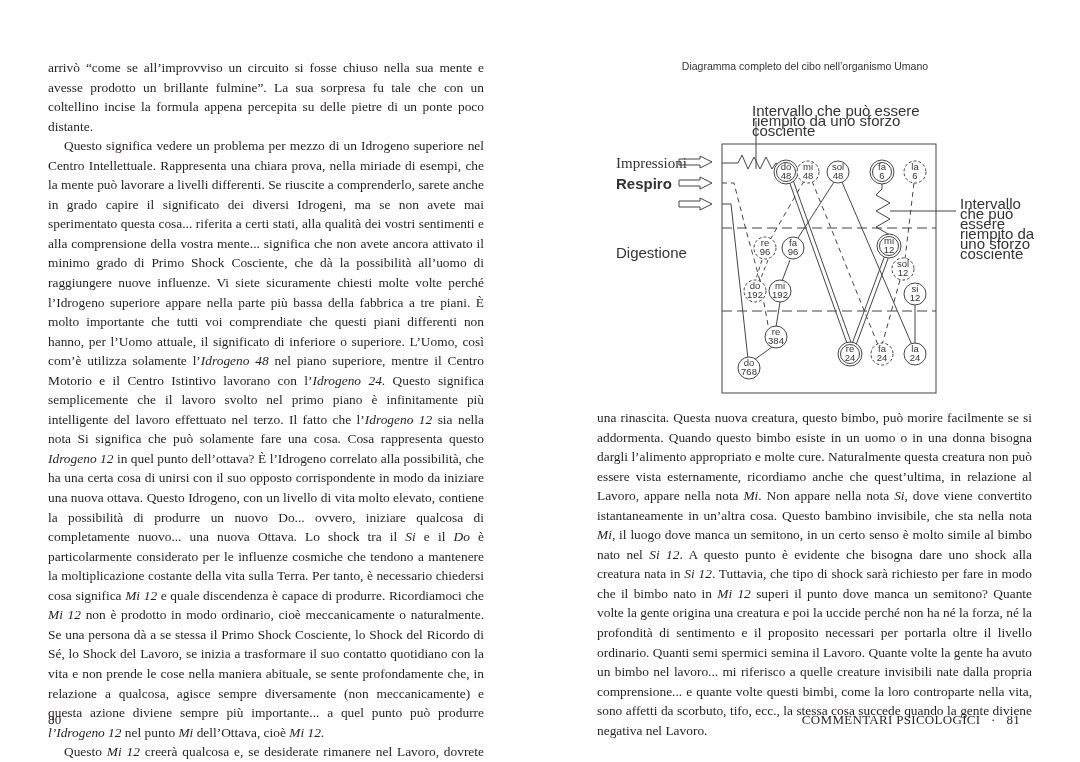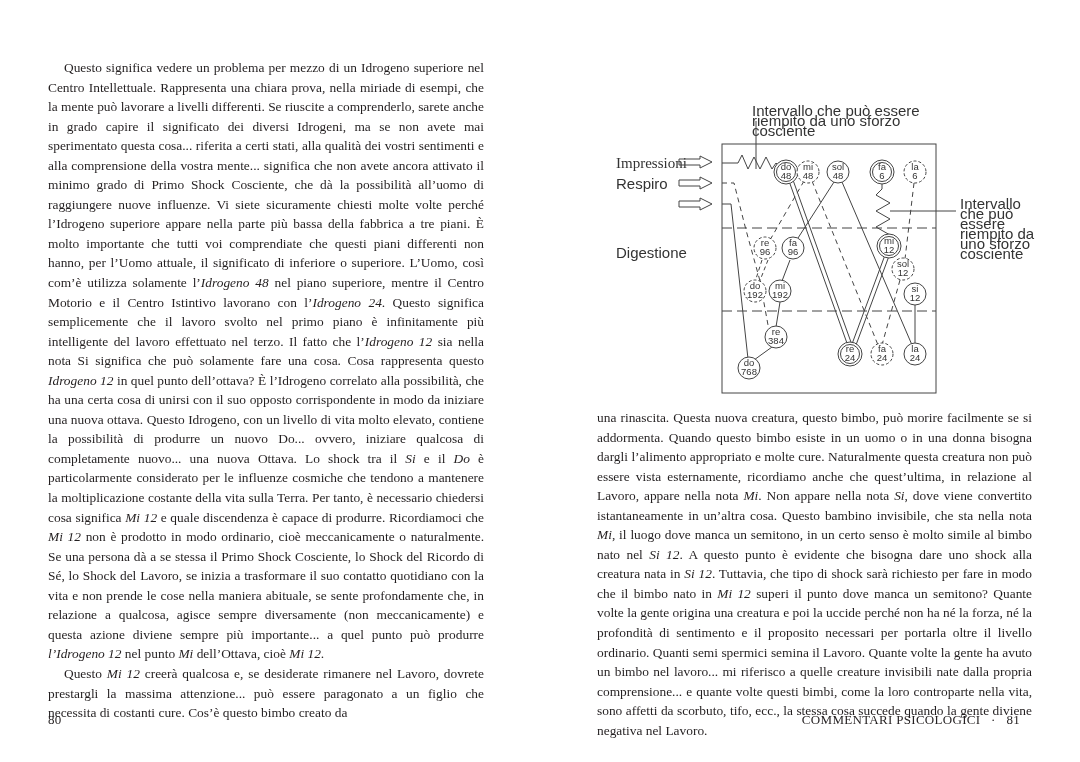--- a/index.html
+++ b/index.html
@@ -21,44 +21,46 @@
   .diagram svg { position: absolute; left: 0; top: 0; }
   .dtitle { position: absolute; left: 20px; width: 370px; top: 5px; text-align: center; font-family: "Liberation Sans", "DejaVu Sans", sans-serif; font-size: 10.5px; line-height: 12px; color: #333; }
   .dlabel { position: absolute; font-family: "Liberation Sans", "DejaVu Sans", sans-serif; font-size: 15px; line-height: 10px; color: #333; }
   .node-label { font-family: "Liberation Sans", "DejaVu Sans", sans-serif; font-size: 9.5px; fill: #333; }
 </style>
 </head>
 <body>
 
 <div class="page page-left">
   <div class="col col-left" id="left-body">
+      <p class="noindent"><span>arrivò “come se all’improvviso un circuito si fosse chiuso nella sua mente e avesse prodotto un brillante fulmine”. La sua sorpresa fu tale che con un coltellino incise la formula appena percepita su delle pietre di un ponte poco distante.</span></p>
       <p class="indent"><span>Questo significa vedere un problema per mezzo di un Idrogeno superiore nel Centro Intellettuale. Rappresenta una chiara prova, nella miriade di esempi, che la mente può lavorare a livelli differenti. Se riuscite a comprenderlo, sarete anche in grado capire il significato dei diversi Idrogeni, ma se non avete mai sperimentato questa cosa... riferita a certi stati, alla qualità dei vostri sentimenti e alla comprensione della vostra mente... significa che non avete ancora attivato il minimo grado di Primo Shock Cosciente, che dà la possibilità all’uomo di raggiungere nuove influenze. Vi siete sicuramente chiesti molte volte perché l’Idrogeno superiore appare nella parte più bassa della fabbrica a tre piani. È molto importante che tutti voi comprendiate che questi piani differenti non hanno, per l’Uomo attuale, il significato di inferiore o superiore. L’Uomo, così com’è utilizza solamente l’</span><em>Idrogeno 48</em><span> nel piano superiore, mentre il Centro Motorio e il Centro Istintivo lavorano con l’</span><em>Idrogeno 24</em><span>. Questo significa semplicemente che il lavoro svolto nel primo piano è infinitamente più intelligente del lavoro effettuato nel terzo. Il fatto che l’</span><em>Idrogeno 12</em><span> sia nella nota Si significa che può solamente fare una cosa. Cosa rappresenta questo </span><em>Idrogeno 12</em><span> in quel punto dell’ottava? È l’Idrogeno correlato alla possibilità, che ha una certa cosa di unirsi con il suo opposto corrispondente in modo da iniziare una nuova ottava. Questo Idrogeno, con un livello di vita molto elevato, contiene la possibilità di produrre un nuovo Do... ovvero, iniziare qualcosa di completamente nuovo... una nuova Ottava. Lo shock tra il </span><em>Si</em><span> e il </span><em>Do</em><span> è particolarmente considerato per le influenze cosmiche che tendono a mantenere la moltiplicazione costante della vita sulla Terra. Per tanto, è necessario chiedersi cosa significa </span><em>Mi 12</em><span> e quale discendenza è capace di produrre. Ricordiamoci che </span><em>Mi 12</em><span> non è prodotto in modo ordinario, cioè meccanicamente o naturalmente. Se una persona dà a se stessa il Primo Shock Cosciente, lo Shock del Ricordo di Sé, lo Shock del Lavoro, se inizia a trasformare il suo contatto quotidiano con la vita e non prende le cose nella maniera abituale, se sente profondamente che, in relazione a qualcosa, agisce sempre diversamente (non meccanicamente) e questa azione diviene sempre più importante... a quel punto può produrre </span><em>l’Idrogeno 12</em><span> nel punto </span><em>Mi</em><span> dell’Ottava, cioè </span><em>Mi 12</em><span>.</span></p>
       <p class="indent"><span>Questo </span><em>Mi 12</em><span> creerà qualcosa e, se desiderate rimanere nel Lavoro, dovrete prestargli la massima attenzione... può essere paragonato a un figlio che necessita di costanti cure. Cos’è questo bimbo creato da </span></p>
     </div>
   <div class="folio folio-left">80</div>
 </div>
 
 <div class="page page-right">
   <div class="col col-right" id="right-body">
       <p class="noindent"><span>una rinascita. Questa nuova creatura, questo bimbo, può morire facilmente se si addormenta. Quando questo bimbo esiste in un uomo o in una donna bisogna dargli l’alimento appropriato e molte cure. Naturalmente questa creatura non può essere vista esternamente, ricordiamo anche che quest’ultima, in relazione al Lavoro, appare nella nota </span><em>Mi</em><span>. Non appare nella nota </span><em>Si</em><span>, dove viene convertito istantaneamente in un’altra cosa. Questo bambino invisibile, che sta nella nota </span><em>Mi</em><span>, il luogo dove manca un semitono, in un certo senso è molto simile al bimbo nato nel </span><em>Si 12</em><span>. A questo punto è evidente che bisogna dare uno shock alla creatura nata in </span><em>Si 12</em><span>. Tuttavia, che tipo di shock sarà richiesto per fare in modo che il bimbo nato in </span><em>Mi 12</em><span> superi il punto dove manca un semitono? Quante volte la gente origina una creatura e poi la uccide perché non ha né la forza, né la profondità di sentimento e il proposito necessari per portarla oltre il livello ordinario. Quanti semi spermici semina il Lavoro. Quante volte la gente ha avuto un bimbo nel lavoro... mi riferisco a quelle creature invisibili nate dalla propria comprensione... e quante volte questi bimbi, come la loro controparte nella vita, sono affetti da scorbuto, tifo, ecc., la stessa cosa succede quando la gente diviene negativa nel Lavoro.</span></p>
     </div>
   <div class="folio folio-right">
     <span>Commentari Psicologici</span>
     <span>&nbsp;&nbsp;<span>·</span>&nbsp;&nbsp;</span>
     <span>81</span>
   </div>
 </div>
 
 <div class="diagram">
   <div class="dtitle">
+    <div>Diagramma completo del cibo nell’organismo Umano</div>
   </div>
   <div class="dlabel" style="left:152px; top:51px; width:200px;">Intervallo che può essere riempito da uno sforzo cosciente</div>
   <div class="dlabel" style="left:360px; top:144px; width:76px;">Intervallo che può essere riempito da uno sforzo cosciente</div>
   <div class="dlabel" style="left:16px; top:103px;font-family:Liberation Serif, serif;">Impressioni</div>
-  <div class="dlabel" style="left:16px; top:124px;">Respiro</div>
+  <div class="dlabel" style="left:16px; top:124px;font-weight:bold;">Respiro</div>
   <div class="dlabel" style="left:16px; top:145px;margin-top:48px;">Digestione</div>
 
   <svg width="480" height="360" viewBox="0 0 480 360">
     <g stroke="#444" fill="none" stroke-width="1">
 
       <rect x="122" y="89" width="214" height="249"></rect>
 
       <line x1="122" y1="173" x2="336" y2="173" stroke-dasharray="10,5"></line>
       <line x1="122" y1="256" x2="336" y2="256" stroke-dasharray="10,5"></line>
 

